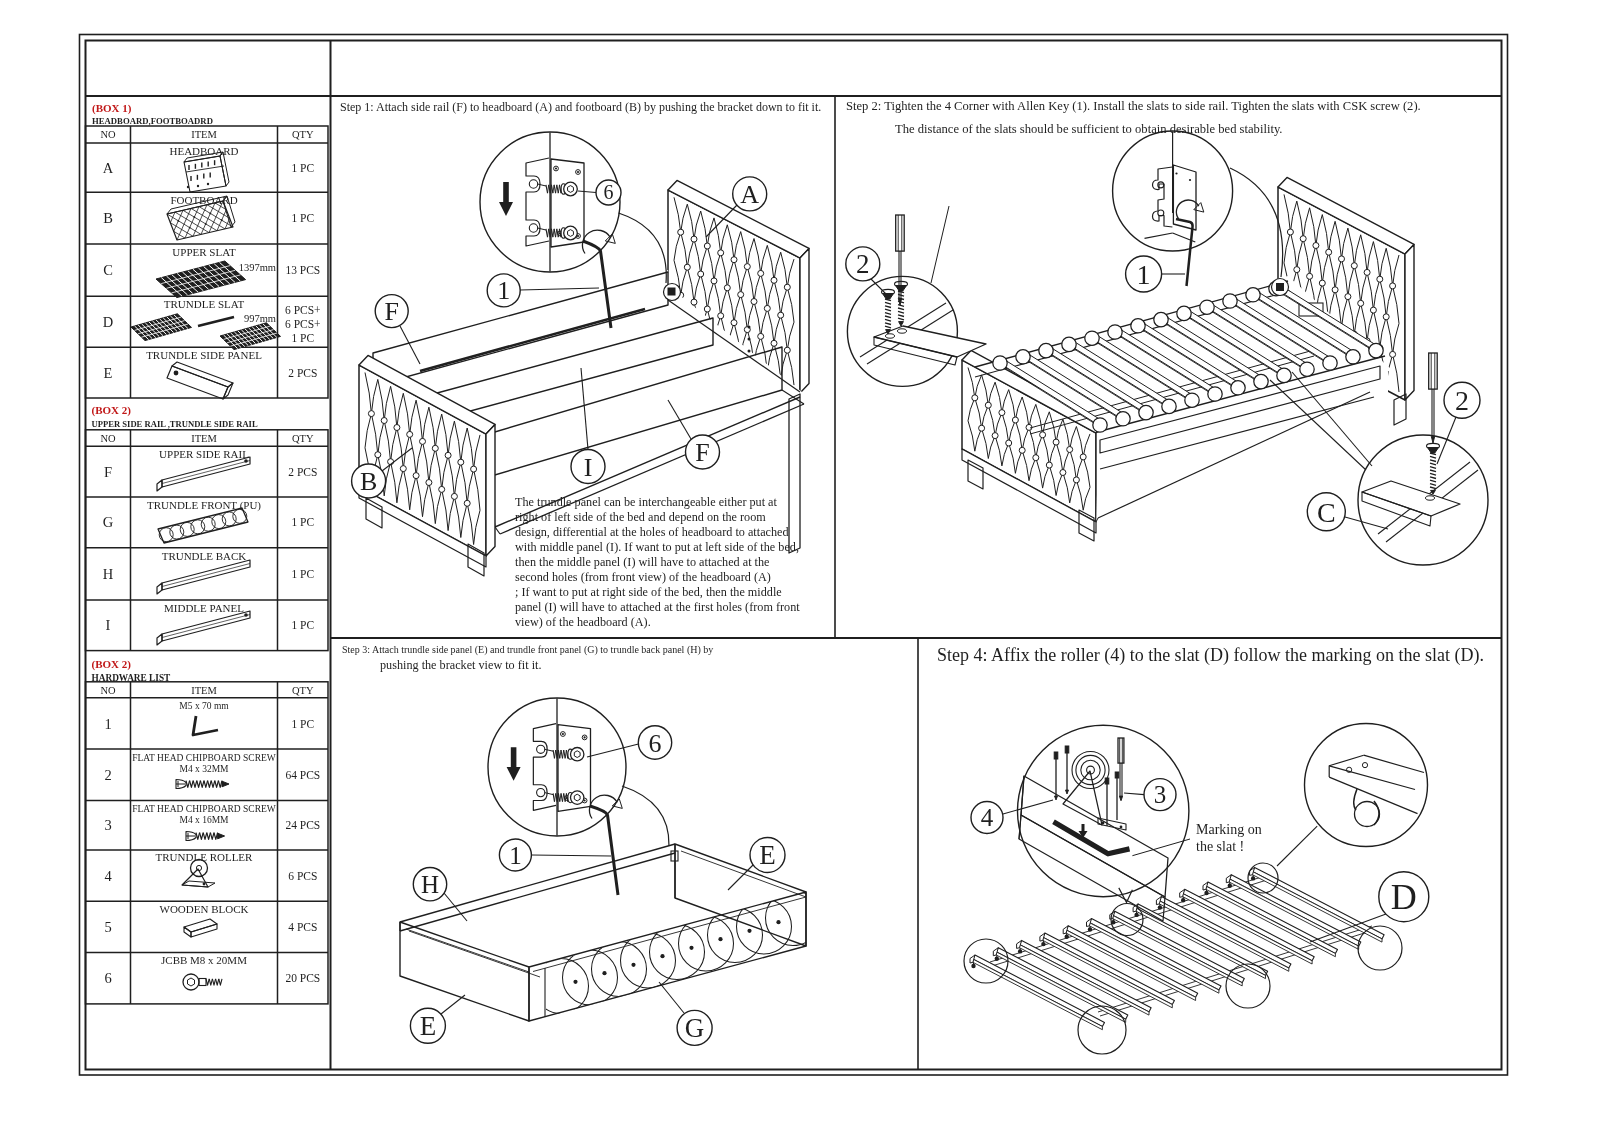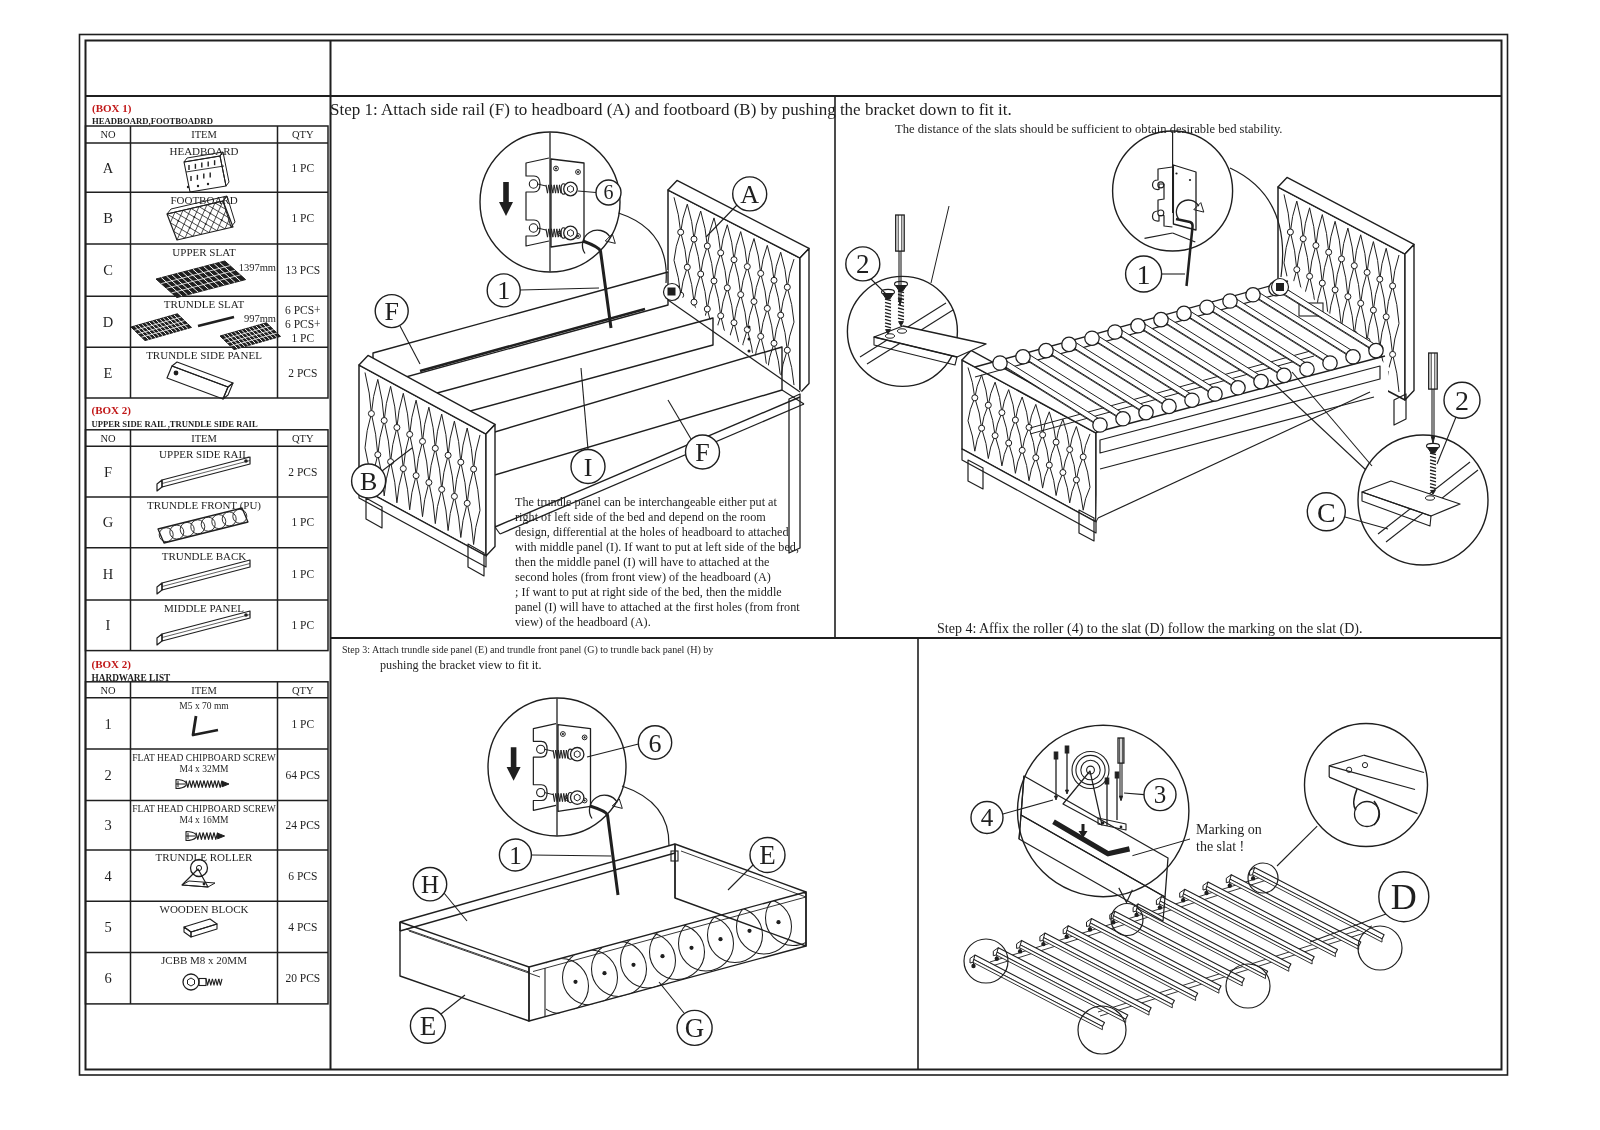--- a/index.html
+++ b/index.html
@@ -1093,19 +1093,20 @@
 <text x="987.0" y="826.1" font-family="Liberation Serif, serif" font-size="25px" font-weight="normal" text-anchor="middle" fill="#1f1f1f">4</text>
 <line x1="1003.0" y1="814.0" x2="1053.0" y2="800.0" stroke="#1f1f1f" stroke-width="1.1"></line>
 <circle cx="1160.0" cy="794.6" r="16.0" stroke="#1f1f1f" stroke-width="1.4" fill="#fff"></circle>
 <text x="1160.0" y="803.2" font-family="Liberation Serif, serif" font-size="25px" font-weight="normal" text-anchor="middle" fill="#1f1f1f">3</text>
 <line x1="1144.0" y1="794.6" x2="1124.0" y2="793.0" stroke="#1f1f1f" stroke-width="1.1"></line>
 <circle cx="1403.8" cy="896.7" r="25.0" stroke="#1f1f1f" stroke-width="1.4" fill="#fff"></circle>
 <text x="1403.8" y="909.1" font-family="Liberation Serif, serif" font-size="36px" font-weight="normal" text-anchor="middle" fill="#1f1f1f">D</text>
 <line x1="1386.0" y1="914.0" x2="1310.0" y2="942.0" stroke="#1f1f1f" stroke-width="1.1"></line>
 <line x1="1190.0" y1="839.0" x2="1132.4" y2="855.7" stroke="#1f1f1f" stroke-width="1.0"></line>
 </svg>
-<div class="t" style="left:330px;top:100px;font-size:17px;">Step 1: Attach side rail (F) to headboard (A) and footboard (B) by pushing the bracket down to fit it.</div>
+<div class="t" style="left:340px;top:100px;font-size:12px;">Step 1: Attach side rail (F) to headboard (A) and footboard (B) by pushing the bracket down to fit it.</div>
+<div class="t" style="left:846px;top:99px;font-size:12.6px;">Step 2: Tighten the 4 Corner with Allen Key (1). Install the slats to side rail. Tighten the slats with CSK screw (2).</div>
 <div class="t" style="left:895px;top:122px;font-size:12.6px;">The distance of the slats should be sufficient to obtain desirable bed stability.</div>
 <div class="t" style="left:515px;top:495px;font-size:12.2px;line-height:15px;">The trundle panel can be interchangeable either put at<br>right of left side of the bed and depend on the room<br>design, differential at the holes of headboard to attached<br>with middle panel (I). If want to put at left side of the bed,<br>then the middle panel (I) will have to attached at the<br>second holes (from front view) of the headboard (A)<br>; If want to put at right side of the bed, then the middle<br>panel (I) will have to attached at the first holes (from front<br>view) of the headboard (A).</div>
 <div class="t" style="left:342px;top:644px;font-size:10px;">Step 3: Attach trundle side panel (E) and trundle front panel (G) to trundle back panel (H) by</div>
 <div class="t" style="left:380px;top:658px;font-size:12.2px;">pushing the bracket view to fit it.</div>
-<div class="t" style="left:937px;top:621px;font-size:14px;text-align:right;">Step 4: Affix the roller (4) to the slat (D) follow the marking on the slat (D).</div>
+<div class="t" style="left:937px;top:645px;font-size:18px;text-align:right;">Step 4: Affix the roller (4) to the slat (D) follow the marking on the slat (D).</div>
 <div class="t" style="left:1196px;top:820.5px;font-size:14px;line-height:17.5px;">Marking on<br>the slat !</div>
 </div>
 </body></html>

